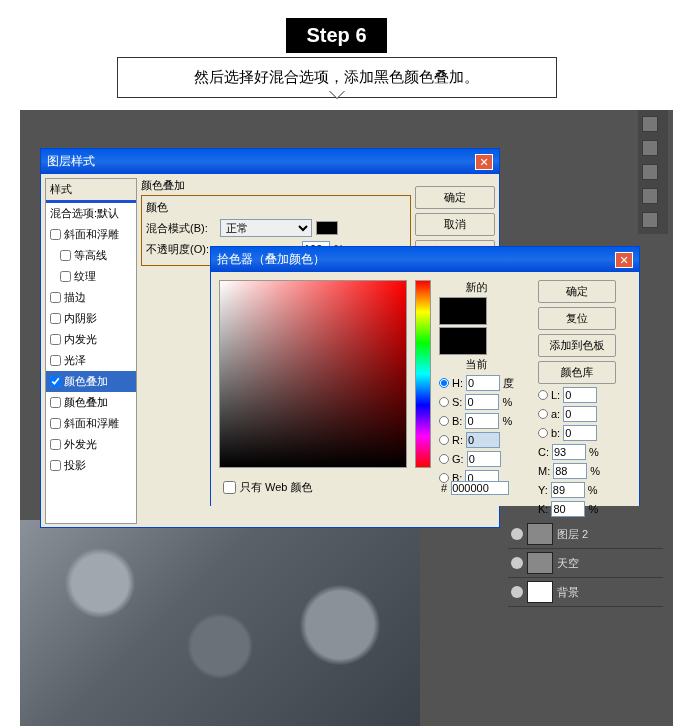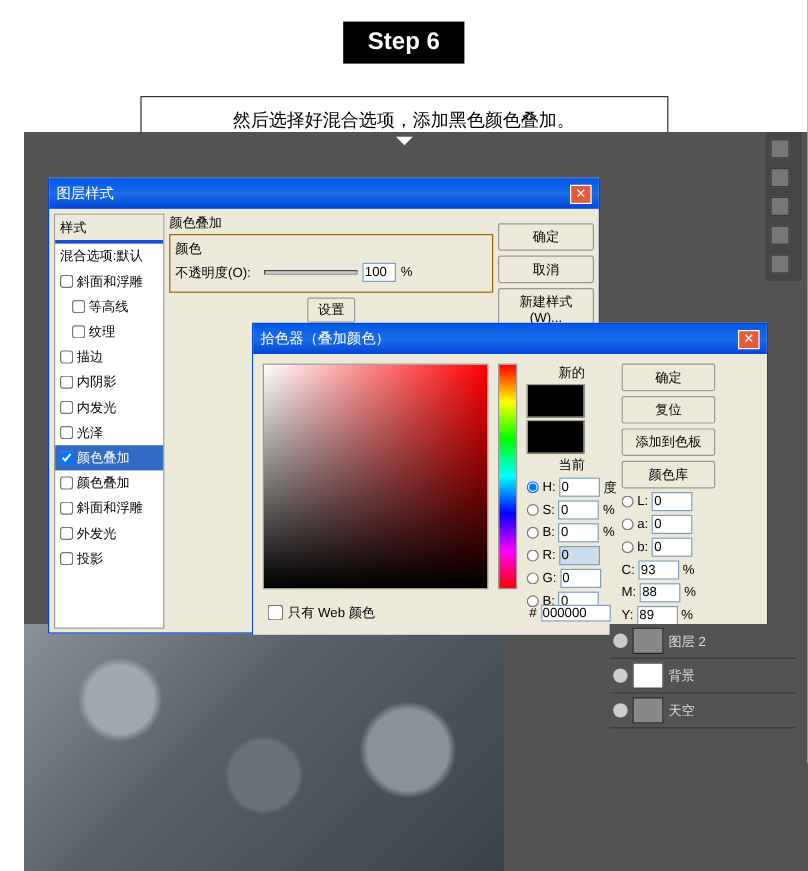--- a/index.html
+++ b/index.html
@@ -1,19 +1,19 @@
 <!DOCTYPE html>
 <html><head>
 <meta charset="utf-8">
 <style>
 *{box-sizing:border-box;margin:0;padding:0;font-family:"SimSun","Microsoft YaHei",sans-serif}
 body{background:#fff;width:673px;height:726px;position:relative;overflow:hidden}
 .step-badge{background:#000;color:#fff;padding:6px 20px;font-size:20px;font-weight:bold;display:inline-block}
 .step-header{text-align:center;margin-top:18px}
-.instruction-box{border:1px solid #333;padding:10px 20px;margin:27px auto 0;width:440px;text-align:center;font-size:15px;position:relative}
+.instruction-box{border:1px solid #333;padding:10px 20px;margin:4px auto 0;width:440px;text-align:center;font-size:15px;position:relative}
 .instruction-box::after{content:"";position:absolute;bottom:-10px;left:50%;margin-left:-8px;border:8px solid transparent;border-top-color:#333}
 .instruction-box::before{content:"";position:absolute;bottom:-8px;left:50%;margin-left:-7px;border:7px solid transparent;border-top-color:#fff;z-index:1}
 .app-bg{position:absolute;top:110px;left:20px;right:0;bottom:0;background:#535353}
 .dialog{position:absolute;background:#ece9d8;border:1px solid #0046d5}
 .titlebar{background:linear-gradient(#0058e6,#1b6ce8 50%,#0046d5);color:#fff;font-size:12px;padding:4px 6px;display:flex;justify-content:space-between;align-items:center}
 .close-btn{background:#e25b3f;border:1px solid #fff;width:18px;height:16px;color:#fff;font-size:11px;line-height:14px;text-align:center;cursor:pointer}
 .layer-style{top:148px;left:40px;width:460px;height:380px}
 .ls-body{display:flex;height:calc(100% - 24px);padding:4px;gap:4px}
 .ls-left{width:92px;border:1px solid #999;background:#fff;font-size:11px}
 .ls-left-title{background:#ece9d8;padding:3px 4px;border-bottom:3px solid #1d4ed8}
@@ -22,27 +22,27 @@
 .ls-item input{width:11px;height:11px}
 .ls-mid{flex:1;font-size:11px}
 .ls-group{border:1px solid #a16207;padding:4px;margin-bottom:4px}
 .ls-group-title{font-size:11px;margin-bottom:4px}
 .ls-row{display:flex;align-items:center;gap:4px;margin:4px 0}
 .ls-row label{font-size:11px;width:70px}
 .ls-row select,.ls-row input[type=text]{font-size:11px;border:1px solid #7f9db9;padding:1px}
 .swatch{width:22px;height:14px;background:#000;border:1px solid #999}
 .ls-right{width:80px;display:flex;flex-direction:column;gap:4px;padding-top:8px}
 .btn{background:#ece9d8;border:1px solid #999;border-radius:2px;padding:3px 4px;font-size:11px;text-align:center;cursor:pointer}
-.picker{top:269px;left:210px;width:430px;height:260px}
+.picker{top:246px;left:210px;width:430px;height:260px}
 .pk-body{padding:8px;display:flex;gap:8px;font-size:11px;height:calc(100% - 24px);background:#ece9d8}
 .pk-main{width:188px;height:188px;background:linear-gradient(to top,#000,transparent),linear-gradient(to right,#fff,#f00);border:1px solid #999}
 .pk-hue{width:16px;height:188px;background:linear-gradient(#f00,#ff0,#0f0,#0ff,#00f,#f0f,#f00);border:1px solid #999}
 .pk-preview{text-align:center}
 .pk-swatch{width:48px;height:28px;background:#000;border:1px solid #999;margin:2px 0}
-.pk-controls{flex:1;display:flex;gap:4px}
+.pk-controls{flex:1;display:flex;gap:24px}
 .pk-col{display:flex;flex-direction:column;gap:3px}
 .pk-field{display:flex;align-items:center;gap:3px}
 .pk-field input[type=radio]{width:10px;height:10px}
 .pk-field input[type=text]{width:34px;border:1px solid #7f9db9;font-size:11px;padding:1px}
 .pk-field span{font-size:11px}
 .pk-btns{display:flex;flex-direction:column;gap:4px;width:78px}
 .pk-bottom{position:absolute;bottom:10px;left:12px;display:flex;align-items:center;gap:4px;font-size:11px}
 .pk-hex{position:absolute;bottom:10px;left:230px;display:flex;align-items:center;gap:4px;font-size:11px}
 .layers-panel{position:absolute;top:520px;right:10px;width:155px;background:#535353;font-size:11px;color:#ddd}
 .lp-row{display:flex;align-items:center;gap:4px;padding:3px;border-bottom:1px solid #3a3a3a}
@@ -130,20 +130,25 @@
       <div class="ls-item">
           <input type="checkbox" style="">
           <span>投影</span>
         </div>
     </div>
     <div class="ls-mid">
       <div style="margin-bottom:2px">颜色叠加</div>
       <div class="ls-group">
         <div class="ls-group-title">颜色</div>
         <div class="ls-row">
+          <label>混合模式(B):</label>
+          <select style="width:92px"><option>正常</option></select>
+          <div class="swatch"></div>
+        </div>
+        <div class="ls-row">
           <label>不透明度(O):</label>
           <div style="width:78px;height:4px;background:#ccc;border:1px inset #999"></div>
           <input type="text" style="width: 28px;" value="100">
           <span>%</span>
         </div>
       </div>
       <div style="text-align:center"><div class="btn" style="display:inline-block;padding:2px 8px">设置</div></div>
     </div>
     <div class="ls-right">
       <div class="btn">确定</div>
@@ -264,21 +269,21 @@
 </div>
 
 <div class="layers-panel">
   <div class="lp-row">
       <div class="lp-eye"></div>
       <div class="lp-thumb"></div>
       <span>图层 2</span>
     </div>
   <div class="lp-row">
       <div class="lp-eye"></div>
+      <div class="lp-thumb"></div>
+      <span>天空</span>
+    </div>
+  <div class="lp-row">
+      <div class="lp-eye"></div>
       <div class="lp-thumb" style="background:#fff"></div>
       <span>背景</span>
     </div>
-  <div class="lp-row">
-      <div class="lp-eye"></div>
-      <div class="lp-thumb"></div>
-      <span>天空</span>
-    </div>
 </div>
 
 </body></html>

